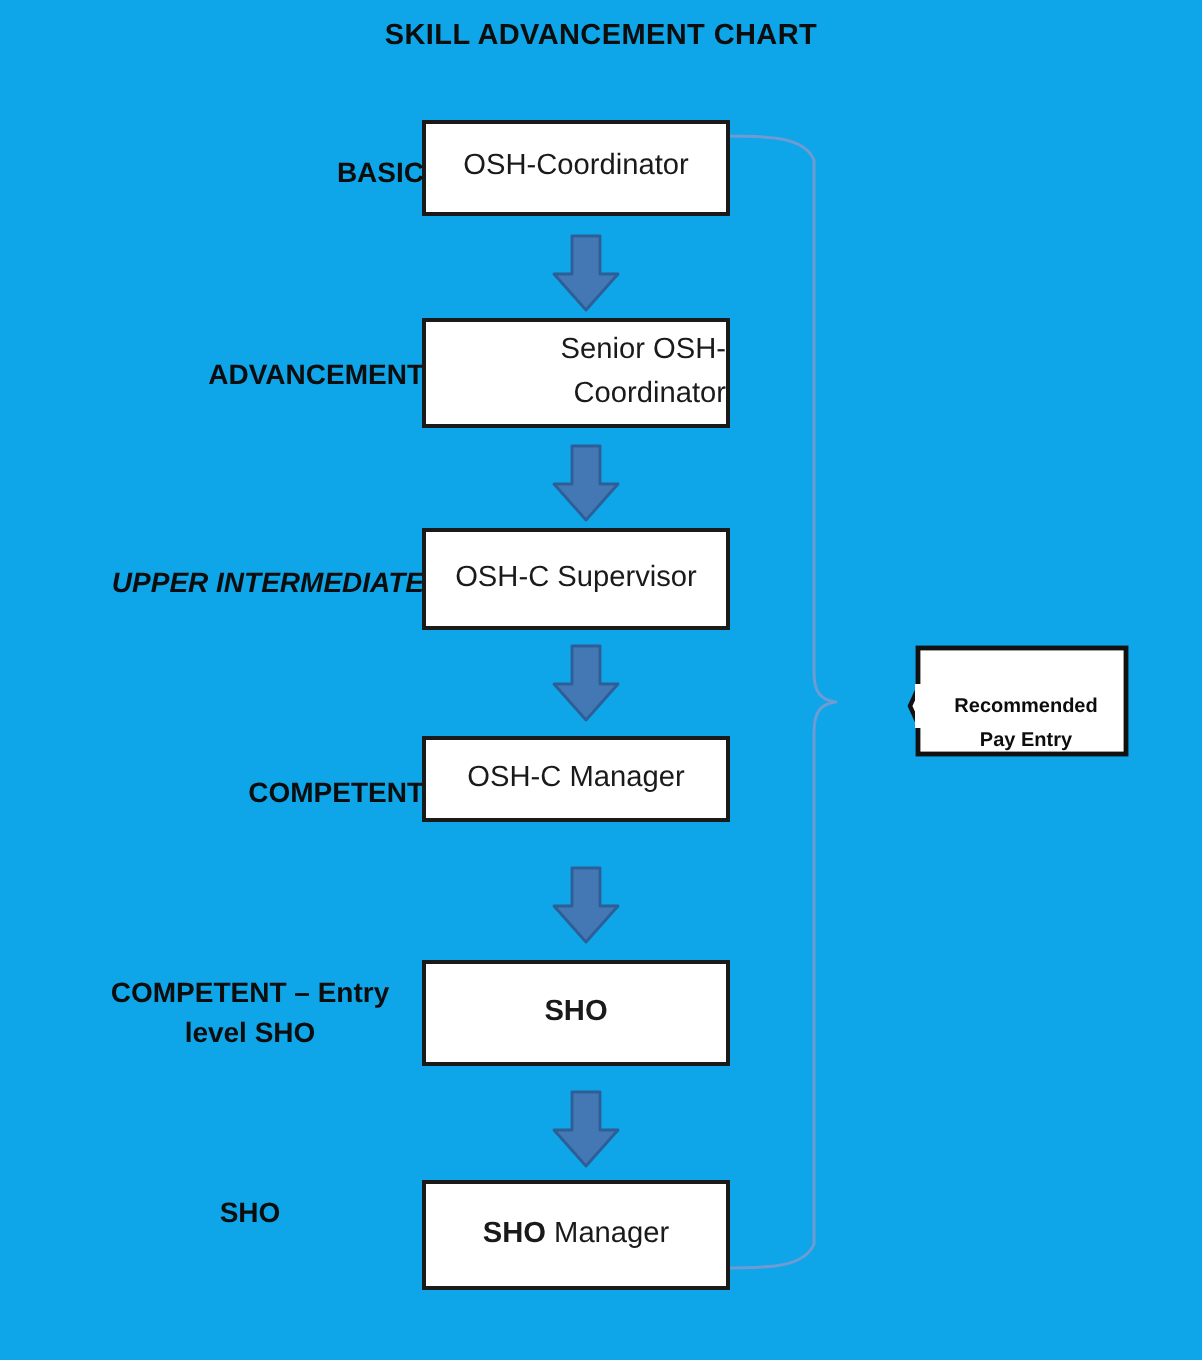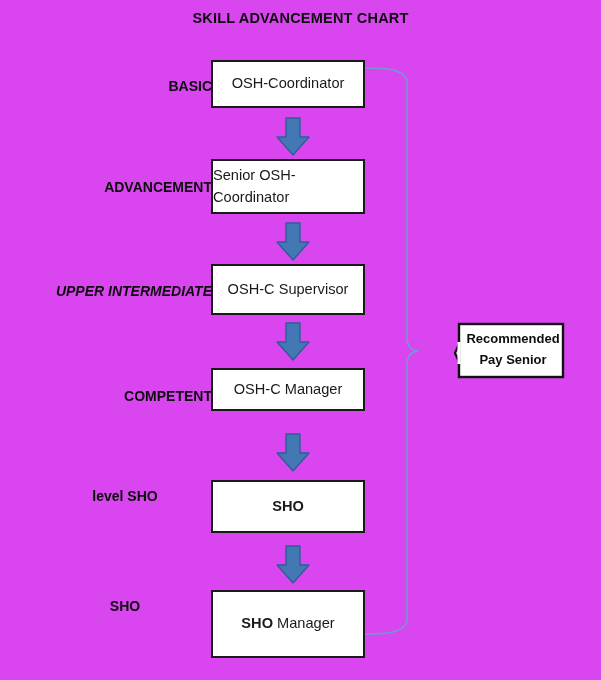--- a/index.html
+++ b/index.html
@@ -11,21 +11,21 @@
     width: 601px;
     height: 680px;
     font-family: "Liberation Sans", sans-serif;
     color: #000000;
     overflow: hidden;
   }
   #canvas {
     position: relative;
     width: 601px;
     height: 680px;
-    background: #d946ef;
+    background: #0ea5e9;
   }
 
   
   .chart-title {
     position: absolute;
     left: 0;
     top: 10px;
     width: 601px;
     text-align: center;
     font-size: 14.5px;
@@ -58,21 +58,21 @@
   .role-box {
     position: absolute;
     left: 211px;
     width: 154px;
     box-sizing: border-box;
     border: 2.6px solid #1a1a1a;
     background: #ffffff;
     display: flex;
     align-items: center;
     justify-content: center;
-    text-align: left;
+    text-align: right;
     font-size: 14.6px;
     line-height: 1.5;
     color: #1a1a1a;
   }
   .role-box .b { font-weight: bold; }
   .role-box .n { font-weight: normal; }
 
   
   .arrow-down {
     position: absolute;
@@ -94,24 +94,24 @@
   .callout-wrap {
     position: absolute;
     left: 400px;
     top: 322px;
     width: 201px;
     height: 66px;
   }
   .callout-text {
     position: absolute;
     left: 58px;
-    top: 6px;
+    top: 24px;
     width: 110px;
     text-align: center;
-    font-size: 13px;
+    font-size: 10px;
     font-weight: bold;
     line-height: 1.65;
     color: #0d0d0d;
   }
 </style>
 </head>
 <body>
 
 <div id="canvas">
 
@@ -176,49 +176,50 @@
   </div>
 
   <div class="arrow-down" style="top:433px;">
     <svg width="36" height="40" viewBox="0 0 36 40">
       <polygon points="11,1 25,1 25,20 34,20 18,38 2,20 11,20" fill="#4478B4" stroke="#2E5E96" stroke-width="1.4" stroke-linejoin="round"></polygon>
     </svg>
   </div>
 
   <div class="level-row" style="top:480px;">
     <div class="level-label" style="top:6px;">
+      <div>COMPETENT – Entry</div>
       <div>level SHO</div>
     </div>
     <div class="role-box" style="top:0px; height:53px;">
       <span><b class="b">SHO</b></span>
     </div>
   </div>
 
   <div class="arrow-down" style="top:545px;">
     <svg width="36" height="40" viewBox="0 0 36 40">
       <polygon points="11,1 25,1 25,20 34,20 18,38 2,20 11,20" fill="#4478B4" stroke="#2E5E96" stroke-width="1.4" stroke-linejoin="round"></polygon>
     </svg>
   </div>
 
   <div class="level-row" style="top:590px;">
     <div class="level-label" style="top:6px;">
       <div>SHO</div>
     </div>
-    <div class="role-box" style="top:0px; height:68px;">
+    <div class="role-box" style="top:0px; height:55px;">
       <span><b class="b">SHO</b><span class="n"> Manager</span></span>
     </div>
   </div>
 
   <div class="callout-wrap">
     <svg width="201" height="66" viewBox="0 0 201 66" fill="none">
 
       <path d="M 55 31 L 60 20 L 60 42 Z" fill="#ffffff" stroke="none"></path>
       <path d="M 60 20 L 55 31 L 60 42" stroke="#111111" stroke-width="2.2" fill="#ffffff" stroke-linejoin="round"></path>
       <rect x="59" y="2" width="104" height="53" fill="#ffffff" stroke="#111111" stroke-width="2.4"></rect>
       <path d="M 59 20 L 59 42" stroke="#ffffff" stroke-width="3"></path>
     </svg>
     <div class="callout-text">
       <div>Recommended</div>
-      <div>Pay Senior</div>
+      <div>Pay Entry</div>
     </div>
   </div>
 
 </div>
 
 </body></html>

